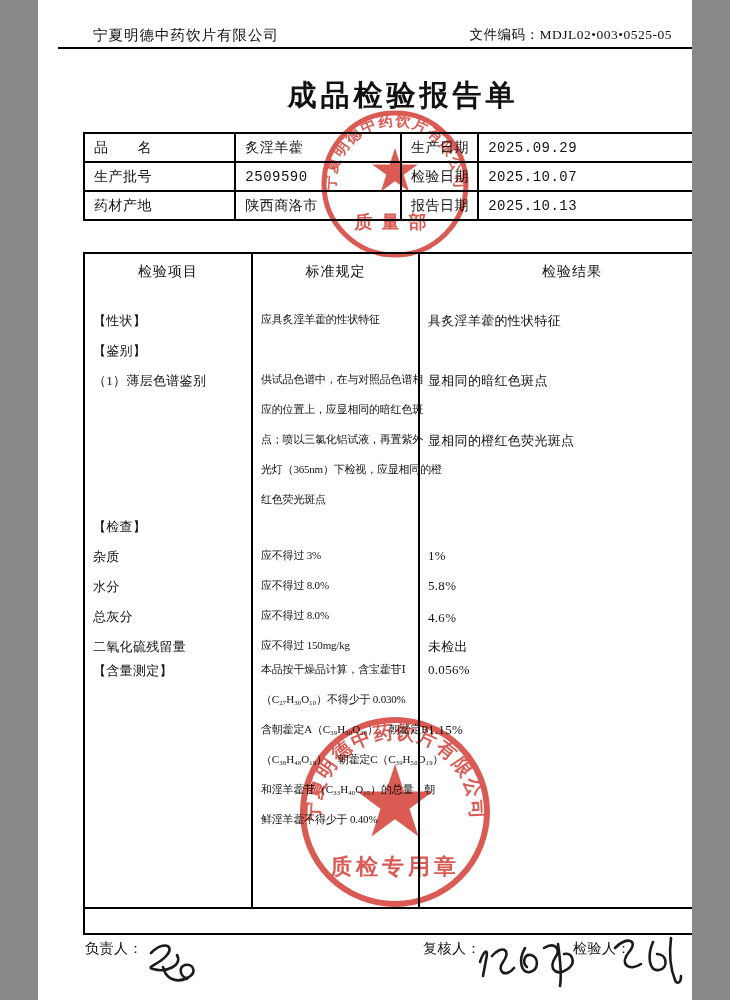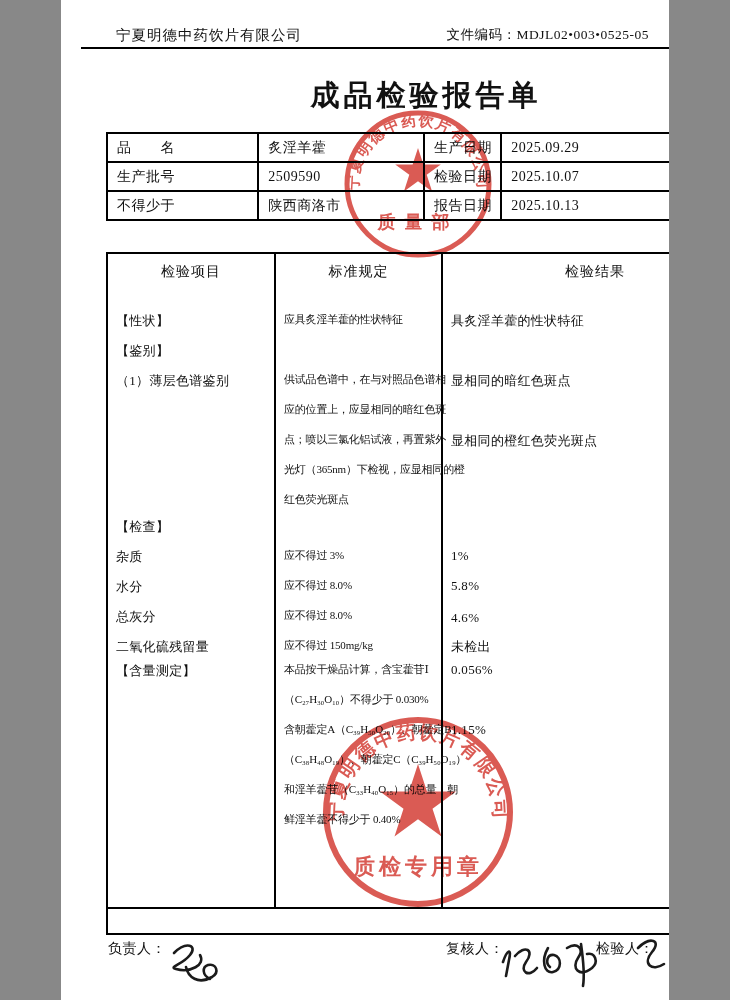--- a/index.html
+++ b/index.html
@@ -1,38 +1,38 @@
 <!DOCTYPE html>
 <html><head>
 <meta charset="utf-8">
 <style>
   html,body{margin:0;padding:0;}
   body{background:#888;}
   .page{
     position:relative;
-    width:608px;height:1000px;
+    width:654px;height:1000px;
     margin:0 auto;
     background:#ffffff;
     font-family:"Liberation Serif","DejaVu Serif",serif;
     color:#111;
     overflow:hidden;
   }
   .abs{position:absolute;}
   
   .hdr-company{left:55px;top:26px;font-size:14.5px;letter-spacing:1px;}
   .hdr-code{right:20px;top:26px;font-size:13.5px;letter-spacing:0.5px;}
   .hdr-rule{left:20px;top:47px;width:692px;height:2px;background:#000;}
   
   .doc-title{left:0;top:76px;width:730px;text-align:center;
     font-size:29px;font-weight:bold;letter-spacing:4px;}
   
   table.info{position:absolute;left:45px;top:132px;border-collapse:collapse;
     table-layout:fixed;width:643px;}
   table.info td{border:2px solid #000;height:25px;font-size:14px;
-    padding:1px 0 1px 9px;letter-spacing:0.5px;white-space:nowrap;overflow:hidden;}
+    padding:1px 0 1px 9px;letter-spacing:0.5px;white-space:nowrap;overflow:hidden;font-family:Liberation Mono, monospace;}
   td.c-label{width:138px;}
   td.c-value{width:152px;}
   td.c-label2{width:65px;padding-left:6px;margin-left:28px;}
   td.c-value2{width:232px;}
   
   .main-table{left:45px;top:252px;width:639px;height:679px;border:2px solid #000;}
   .vline{position:absolute;top:0;width:2px;height:653px;background:#000;}
   .vline.v1{left:166px;}
   .vline.v2{left:333px;}
   .hline-conc{position:absolute;left:0;top:653px;width:100%;height:2px;background:#000;}
@@ -73,21 +73,21 @@
       <td class="c-label2">生产日期</td>
       <td class="c-value2">2025.09.29</td>
     </tr>
     <tr>
       <td class="c-label">生产批号</td>
       <td class="c-value">2509590</td>
       <td class="c-label2">检验日期</td>
       <td class="c-value2">2025.10.07</td>
     </tr>
     <tr>
-      <td class="c-label">不得少于</td>
+      <td class="c-label">药材产地</td>
       <td class="c-value">陕西商洛市</td>
       <td class="c-label2">报告日期</td>
       <td class="c-value2">2025.10.13</td>
     </tr>
   </tbody>
     </table>
 
   <div class="abs main-table">
     <div class="vline v1"></div>
     <div class="vline v2"></div>

